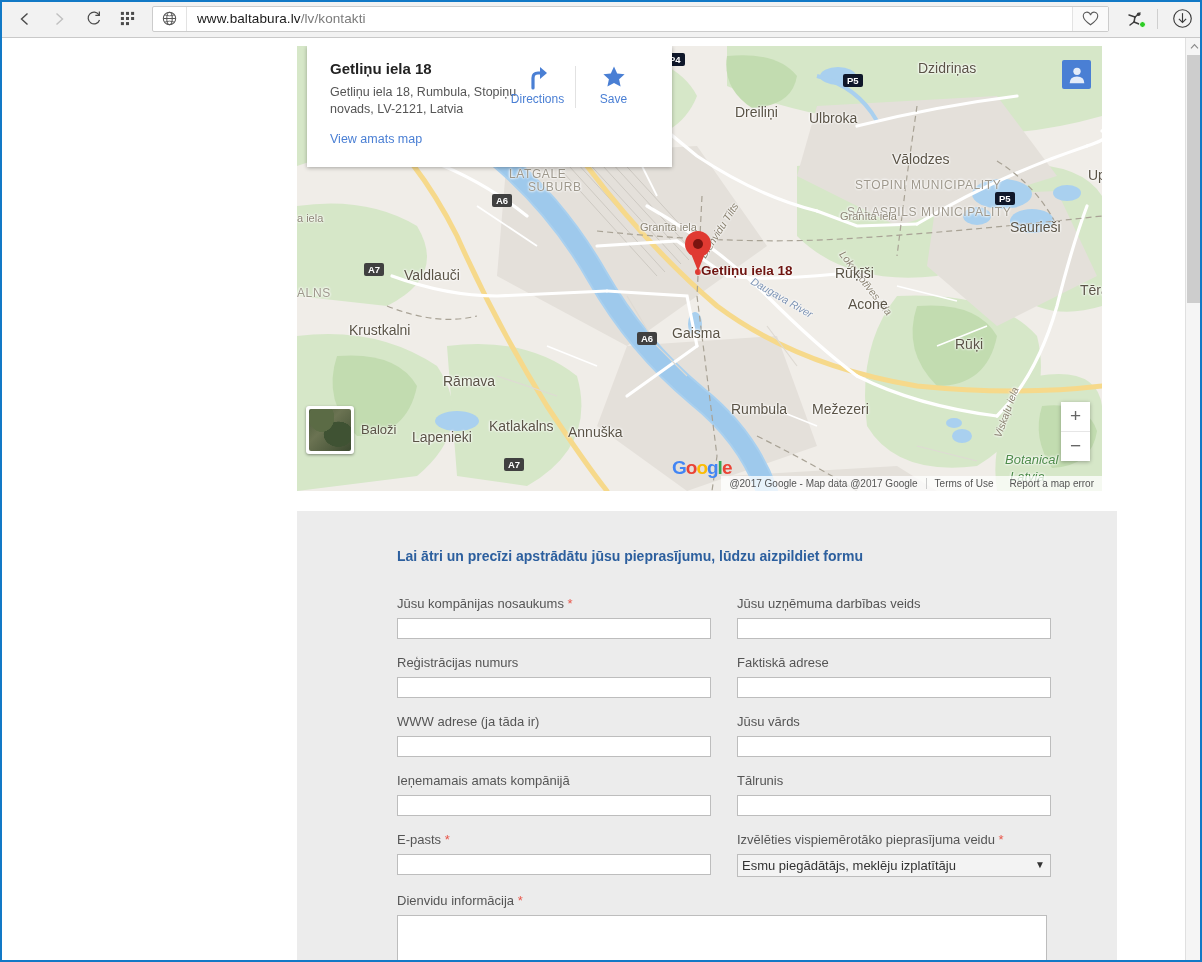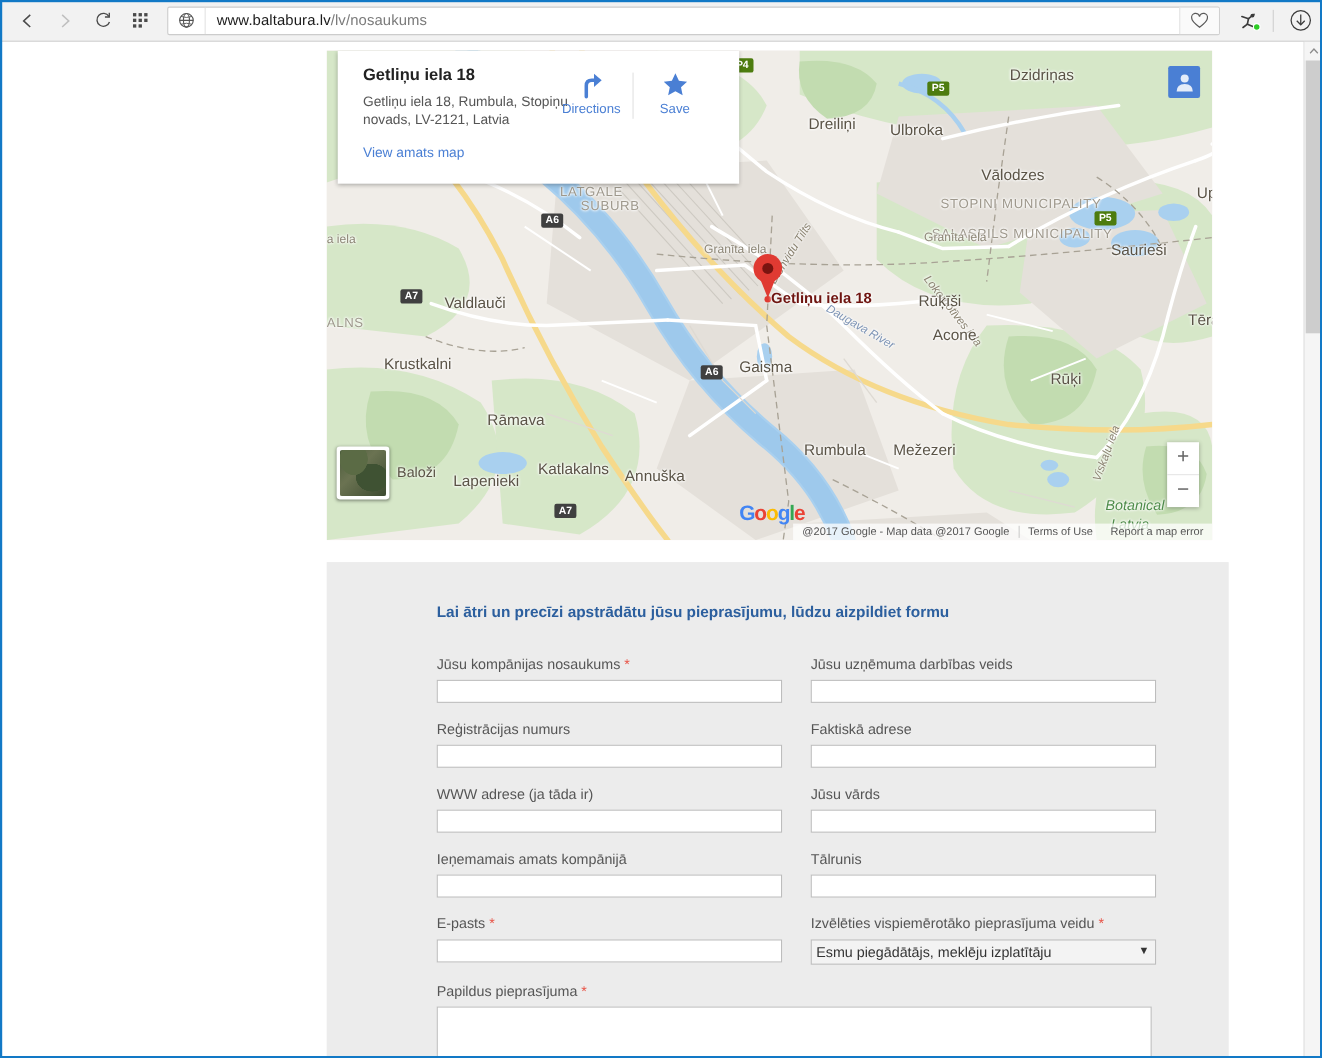--- a/index.html
+++ b/index.html
@@ -118,21 +118,21 @@
   }
 
   .shield {
     position: absolute;
     background: #404040; color: #fff;
     font-size: 9.5px; font-weight: bold;
     padding: 1px 4px 1px;
     border-radius: 2px;
     line-height: 11px;
   }
-  .shield.blue { background: #4d7c0f; }
+  .shield.blue { background: #0f172a; }
 
   
   #info-card {
     position: absolute; left: 10px; top: 0px;
     width: 365px; height: 121px;
     background: #fff;
     box-shadow: 0 1px 4px rgba(0,0,0,.3);
     padding: 14px 10px 10px 23px;
     z-index: 40;
   }
@@ -360,21 +360,21 @@
   <div id="url-bar">
     <div id="globe-icon-wrap">
       <svg width="15" height="15" viewBox="0 0 16 16">
         <circle cx="8" cy="8" r="6.6" fill="none" stroke="#555" stroke-width="1.1"></circle>
         <ellipse cx="8" cy="8" rx="2.9" ry="6.6" fill="none" stroke="#555" stroke-width="1.1"></ellipse>
         <line x1="1.4" y1="8" x2="14.6" y2="8" stroke="#555" stroke-width="1.1"></line>
         <path d="M2.6 4.2 Q8 6.2 13.4 4.2" fill="none" stroke="#555" stroke-width=".9"></path>
         <path d="M2.6 11.8 Q8 9.8 13.4 11.8" fill="none" stroke="#555" stroke-width=".9"></path>
       </svg>
     </div>
-    <div id="url-text"><span>www.baltabura.lv</span><span class="path">/lv/nosaukums</span></div>
+    <div id="url-text"><span>www.baltabura.lv</span><span class="path">/lv/kontakti</span></div>
     <div id="heart-btn">
       <svg width="17" height="16" viewBox="0 0 18 17">
         <path d="M9 14.6 C3.4 10.6 1.4 8.2 1.4 5.8 A3.8 3.8 0 0 1 9 4.4 A3.8 3.8 0 0 1 16.6 5.8 C16.6 8.2 14.6 10.6 9 14.6 Z" fill="none" stroke="#5a5a5a" stroke-width="1.2"></path>
       </svg>
     </div>
   </div>
 
   <div id="ext-icon">
     <svg width="20" height="18" viewBox="0 0 20 18">
       <g fill="none" stroke="#3c3c3c" stroke-width="1.5" stroke-linecap="round">
@@ -636,21 +636,21 @@
         <div class="field"><label><span>Jūsu vārds</span></label><input type="text" style=""></div>
         <div class="field"><label><span>Ieņemamais amats kompānijā</span></label><input type="text" style=""></div>
         <div class="spacer"></div>
         <div class="field"><label><span>Tālrunis</span></label><input type="text" style=""></div>
         <div class="field"><label><span>E-pasts</span><span class="req"> *</span></label><input type="text" style=""></div>
         <div class="spacer"></div>
         <div class="field">
           <label><span>Izvēlēties vispiemērotāko pieprasījuma veidu</span><span class="req"> *</span></label>
           <div class="select-wrap"><select><option>Esmu piegādātājs, meklēju izplatītāju</option></select><span class="select-arrow">▼</span></div>
         </div>
-        <div class="field full"><label><span>Papildus pieprasījuma</span><span class="req"> *</span></label><textarea style=""></textarea></div>
+        <div class="field full"><label><span>Dienvidu informācija</span><span class="req"> *</span></label><textarea style=""></textarea></div>
       </div>
   </div>
 </div>
 
 <div id="scrollbar">
   <div id="sb-up">
     <svg width="9" height="7" viewBox="0 0 10 8">
       <path d="M1 6.2 L5 1.8 L9 6.2" fill="none" stroke="#8b8b8b" stroke-width="1.3"></path>
     </svg>
   </div>

